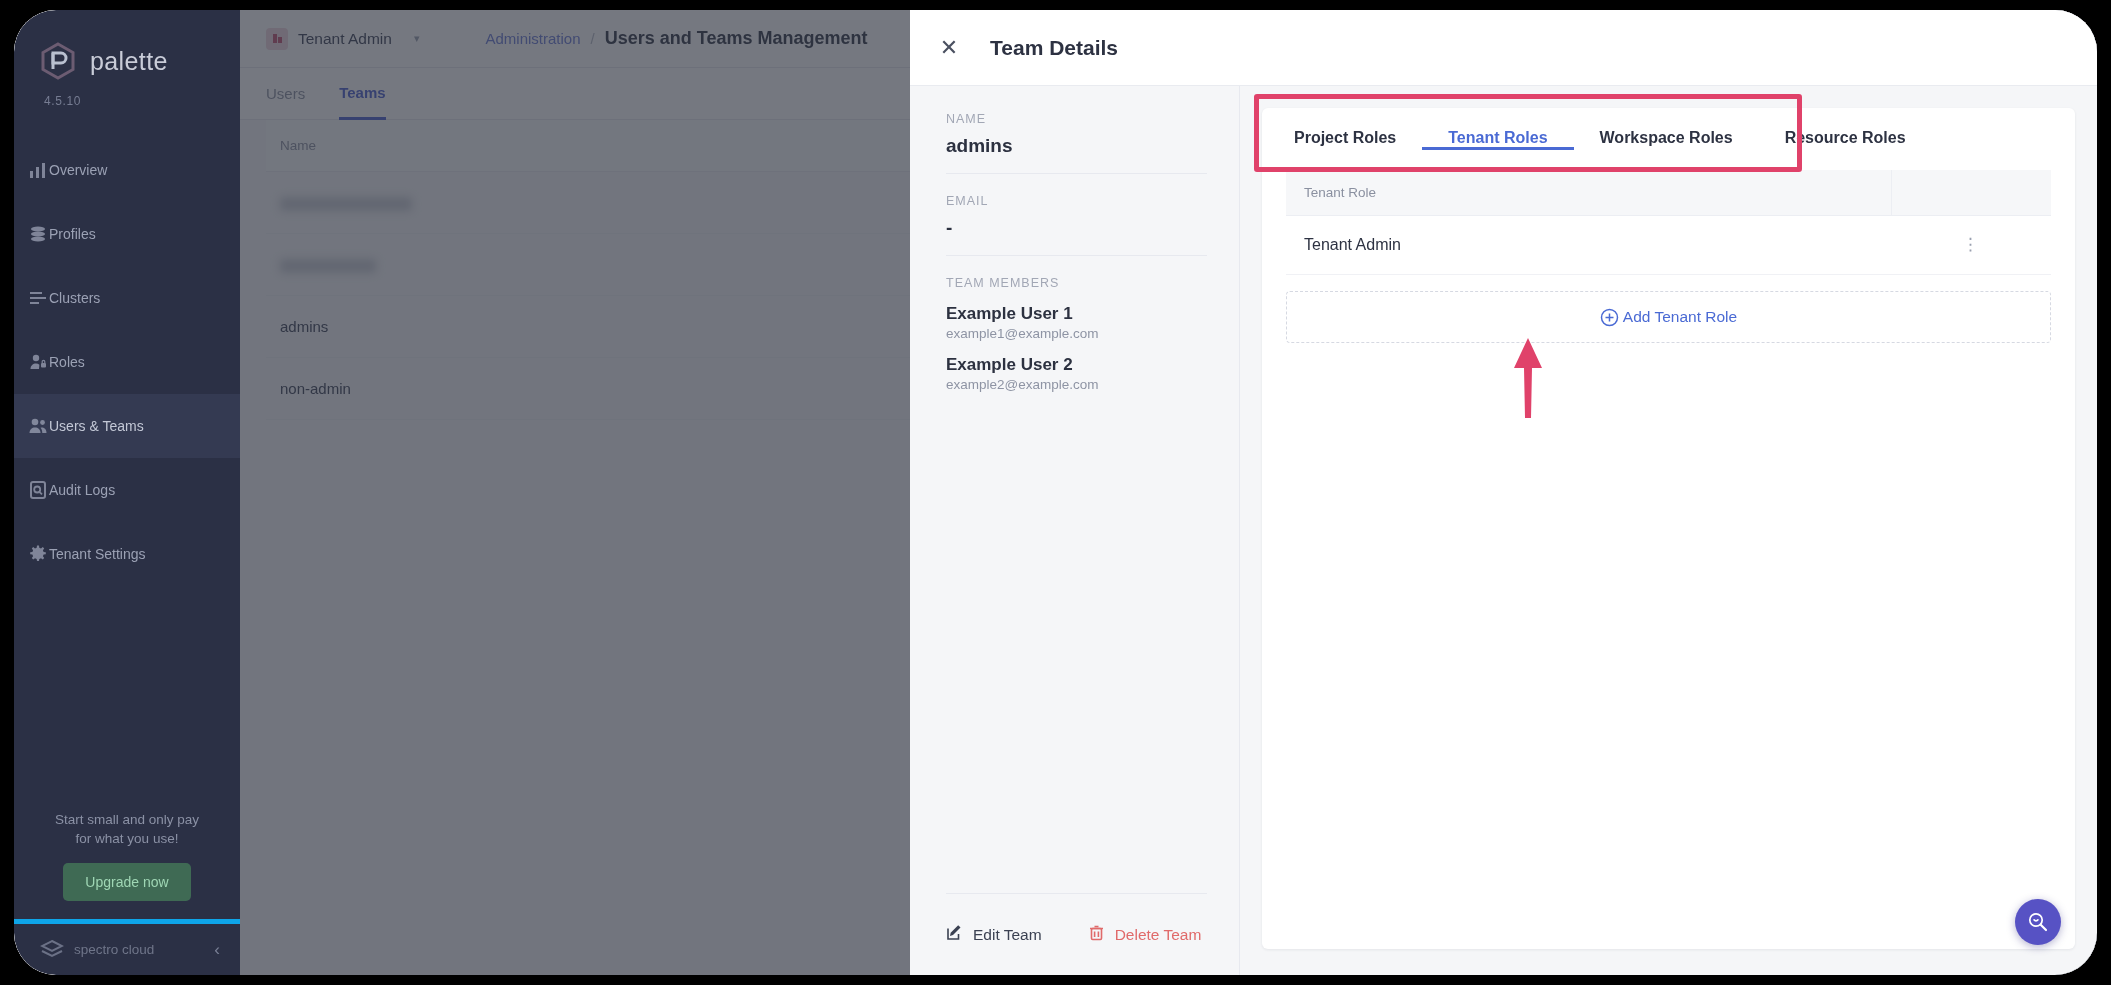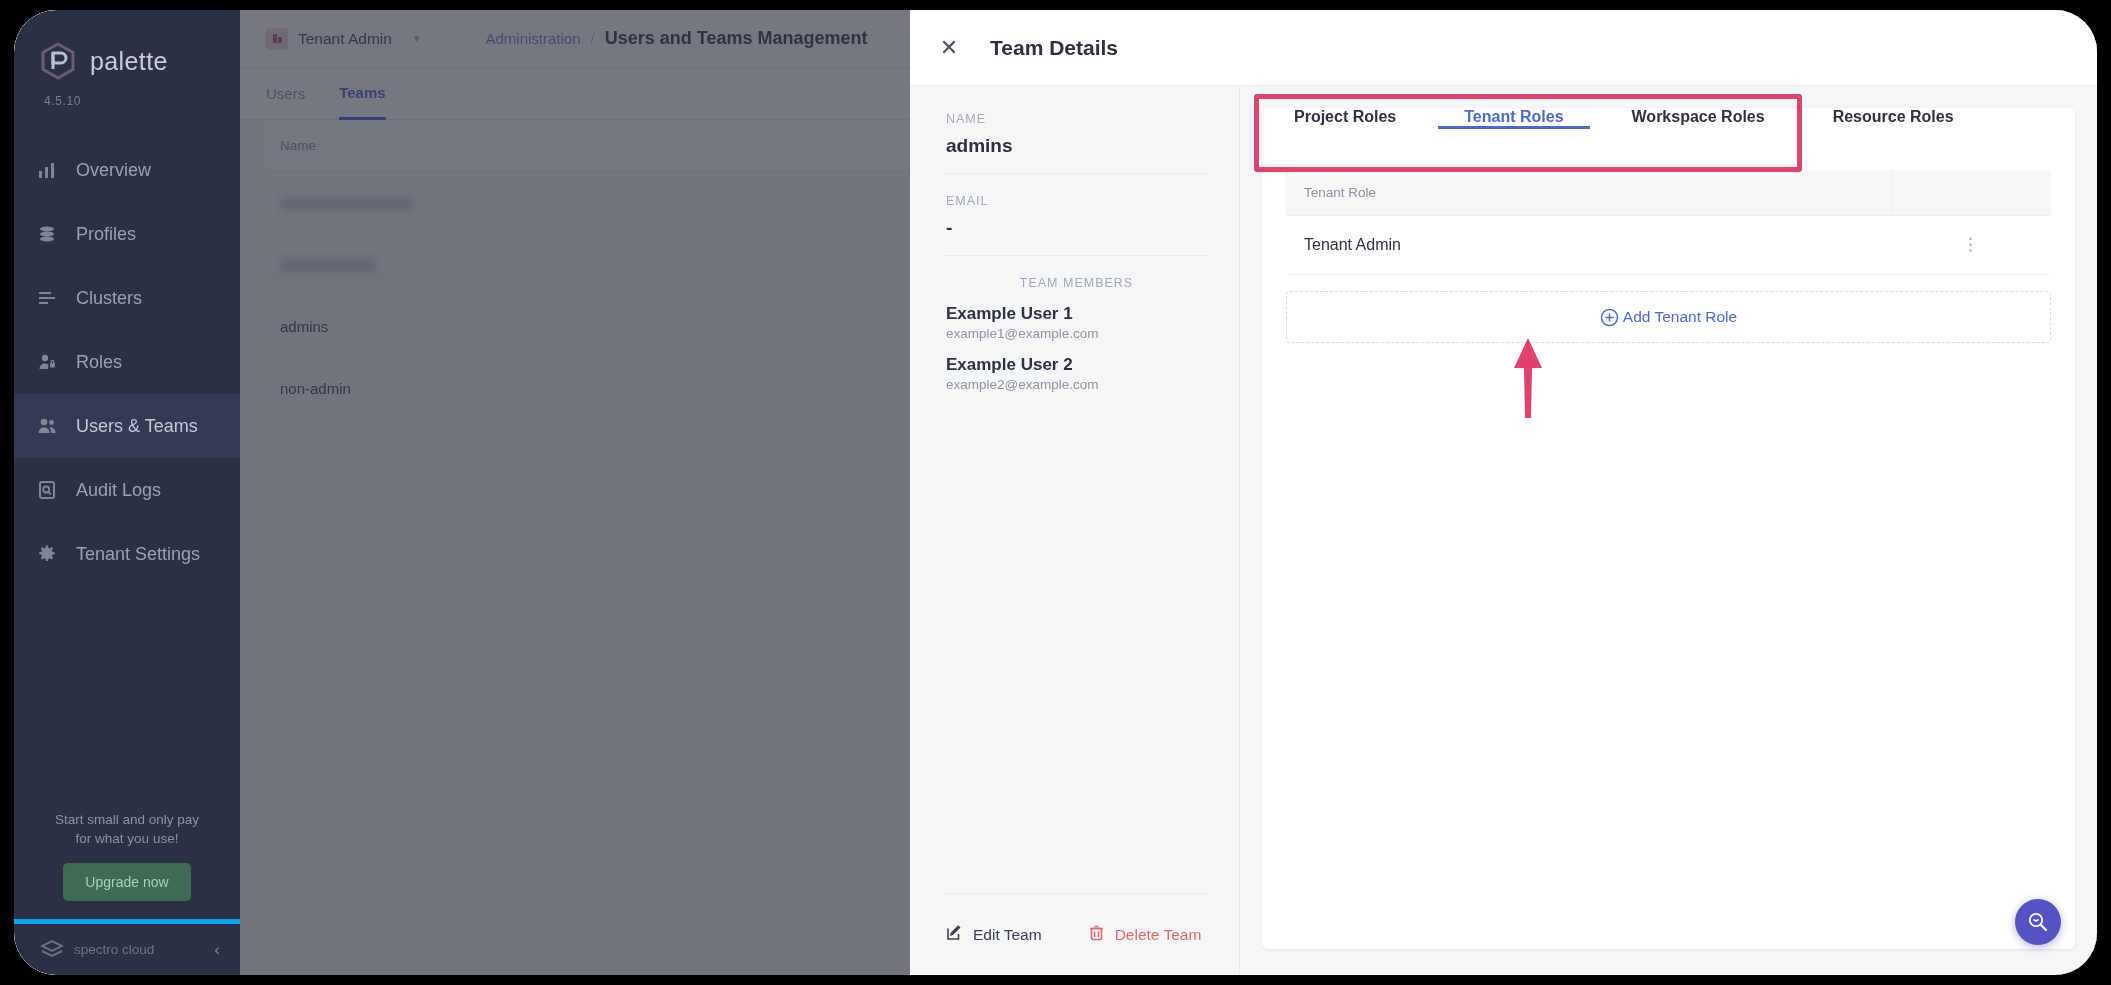--- a/index.html
+++ b/index.html
@@ -36,23 +36,23 @@
   }
   .brand {
     display: flex; align-items: center; gap: 14px;
     padding: 32px 0 0 26px;
   }
   .brand-logo { width: 36px; height: 38px; display:block; }
   .brand-name { font-size: 25px; color: #c9ccd8; letter-spacing: .4px; text-align: center; }
   .version { padding: 14px 0 0 30px; font-size: 12px; color: #767c92; letter-spacing: .6px; }
   .nav { margin-top: 30px; display: flex; flex-direction: column; }
   .nav-item {
-    display: flex; align-items: center; gap: 18px;
-    height: 64px; padding-left: 22px;
-    font-size: 18px; color: #9ba1b4;
+    display: flex; align-items: center; 
+    height: 64px; padding-left: 13px;
+    font-size: 14px; color: #9ba1b4;
     cursor: pointer;
   }
   .nav-item.active { background: #343a52; color: #c3c8d6; }
   .nav-icon { width: 22px; height: 22px; display: flex; align-items: center; justify-content: center; opacity: .75; }
   .nav-icon svg { width: 20px; height: 20px; fill: #9ba1b4; }
   .promo {
     margin-top: auto;
     padding: 0 20px 18px 20px;
     text-align: center;
   }
@@ -138,21 +138,21 @@
   .info-panel {
     width: 330px; min-width: 330px;
     padding: 26px 32px 0 36px;
     display: flex; flex-direction: column;
     border-right: 1px solid #e7e9ef;
   }
   .field { padding-bottom: 16px; border-bottom: 1px solid #e7e9ef; margin-bottom: 20px; }
   .field:last-of-type { border-bottom: none; }
   .f-label { font-size: 12.5px; letter-spacing: 1px; color: #a2a7b5; margin-bottom: 9px; }
   .f-value { font-size: 19px; color: #2c3140; font-weight: 600; }
-  .members-label { font-size: 12.5px; letter-spacing: 1px; color: #a2a7b5; margin-bottom: 14px; text-align: center; }
+  .members-label { font-size: 12.5px; letter-spacing: 1px; color: #a2a7b5; margin-bottom: 14px; }
   .member { margin-bottom: 14px; }
   .m-name { font-size: 17px; color: #2c3140; font-weight: 600; }
   .m-mail { font-size: 13.5px; color: #8e94a4; margin-top: 2px; }
   .info-actions {
     margin-top: auto;
     border-top: 1px solid #e7e9ef;
     height: 82px; display: flex; align-items: center; gap: 46px;
   }
   .act { display: flex; align-items: center; gap: 10px; font-size: 15.5px; cursor: pointer; }
   .act.edit { color: #3b4152; }
@@ -162,21 +162,21 @@
   
   .roles-wrap { flex: 1; padding: 22px 22px 26px 22px; min-width: 0; }
   .roles-card {
     position: relative;
     height: 100%; background: #fff;
     border-radius: 6px;
     box-shadow: 0 1px 3px rgba(30,35,50,.08);
     display: flex; flex-direction: column;
     overflow: visible;
   }
-  .role-tabs { display: flex; gap: 16px; padding: 0 24px; height: 62px; align-items: flex-start; }
+  .role-tabs { display: flex; gap: 0; padding: 0 24px; height: 62px; align-items: center; }
   .role-tab {
     display: flex; align-items: center; padding: 0 26px;
     font-size: 16px; color: #2d3242; font-weight: 600; cursor: pointer;
     border-bottom: 3px solid transparent;
   }
   .role-tab:first-child { padding-left: 8px; }
   .role-tab.active { color: #4a6ad4; border-bottom-color: #4a6ad4; }
   .annot-box {
     position: absolute;
     left: -8px; top: -14px;

